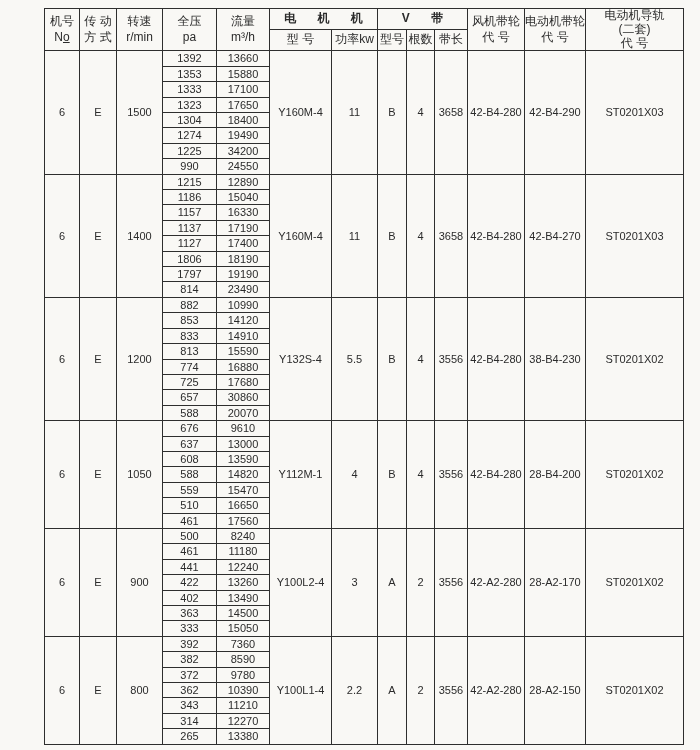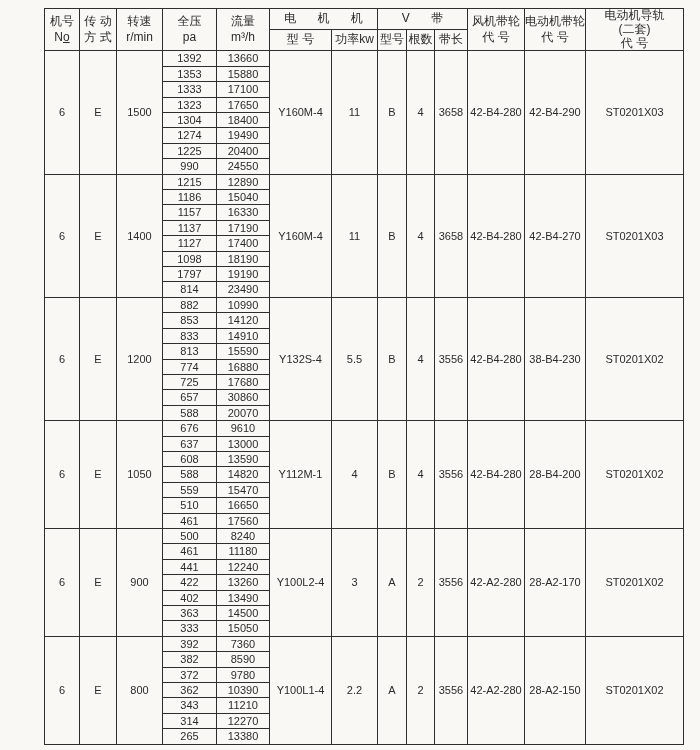--- a/index.html
+++ b/index.html
@@ -21,21 +21,21 @@
     text-align:center;
     vertical-align:middle;
     padding:0;
     overflow:hidden;
     white-space:nowrap;
   }
   thead th{font-weight:normal;font-size:12px;line-height:1.3;margin-top:42px;}
   thead th.small{font-size:12px;line-height:1.15;}
   tbody td{font-size:11px;height:14.4px;line-height:14.4px;}
   .ln{display:block;}
-  .wide{letter-spacing:9px;margin-right:-9px;}
+  .wide{letter-spacing:9px;margin-right:-9px;font-weight:bold;}
   .u{text-decoration:underline;}
 </style>
 </head>
 <body>
 
 <table>
   <colgroup>
     <col style="width:35px">
       <col style="width:37px">
       <col style="width:46px">
@@ -128,21 +128,21 @@
     <tr>
         <td>1304</td>
         <td>18400</td>
       </tr>
     <tr>
         <td>1274</td>
         <td>19490</td>
       </tr>
     <tr>
         <td>1225</td>
-        <td>20400</td>
+        <td>34200</td>
       </tr>
     <tr>
         <td>990</td>
         <td>24550</td>
       </tr>
 
     <tr>
       <td rowspan="8">6</td>
       <td rowspan="8">E</td>
       <td rowspan="8">1400</td>
@@ -167,21 +167,21 @@
       </tr>
     <tr>
         <td>1137</td>
         <td>17190</td>
       </tr>
     <tr>
         <td>1127</td>
         <td>17400</td>
       </tr>
     <tr>
-        <td>1098</td>
+        <td>1806</td>
         <td>18190</td>
       </tr>
     <tr>
         <td>1797</td>
         <td>19190</td>
       </tr>
     <tr>
         <td>814</td>
         <td>23490</td>
       </tr>

